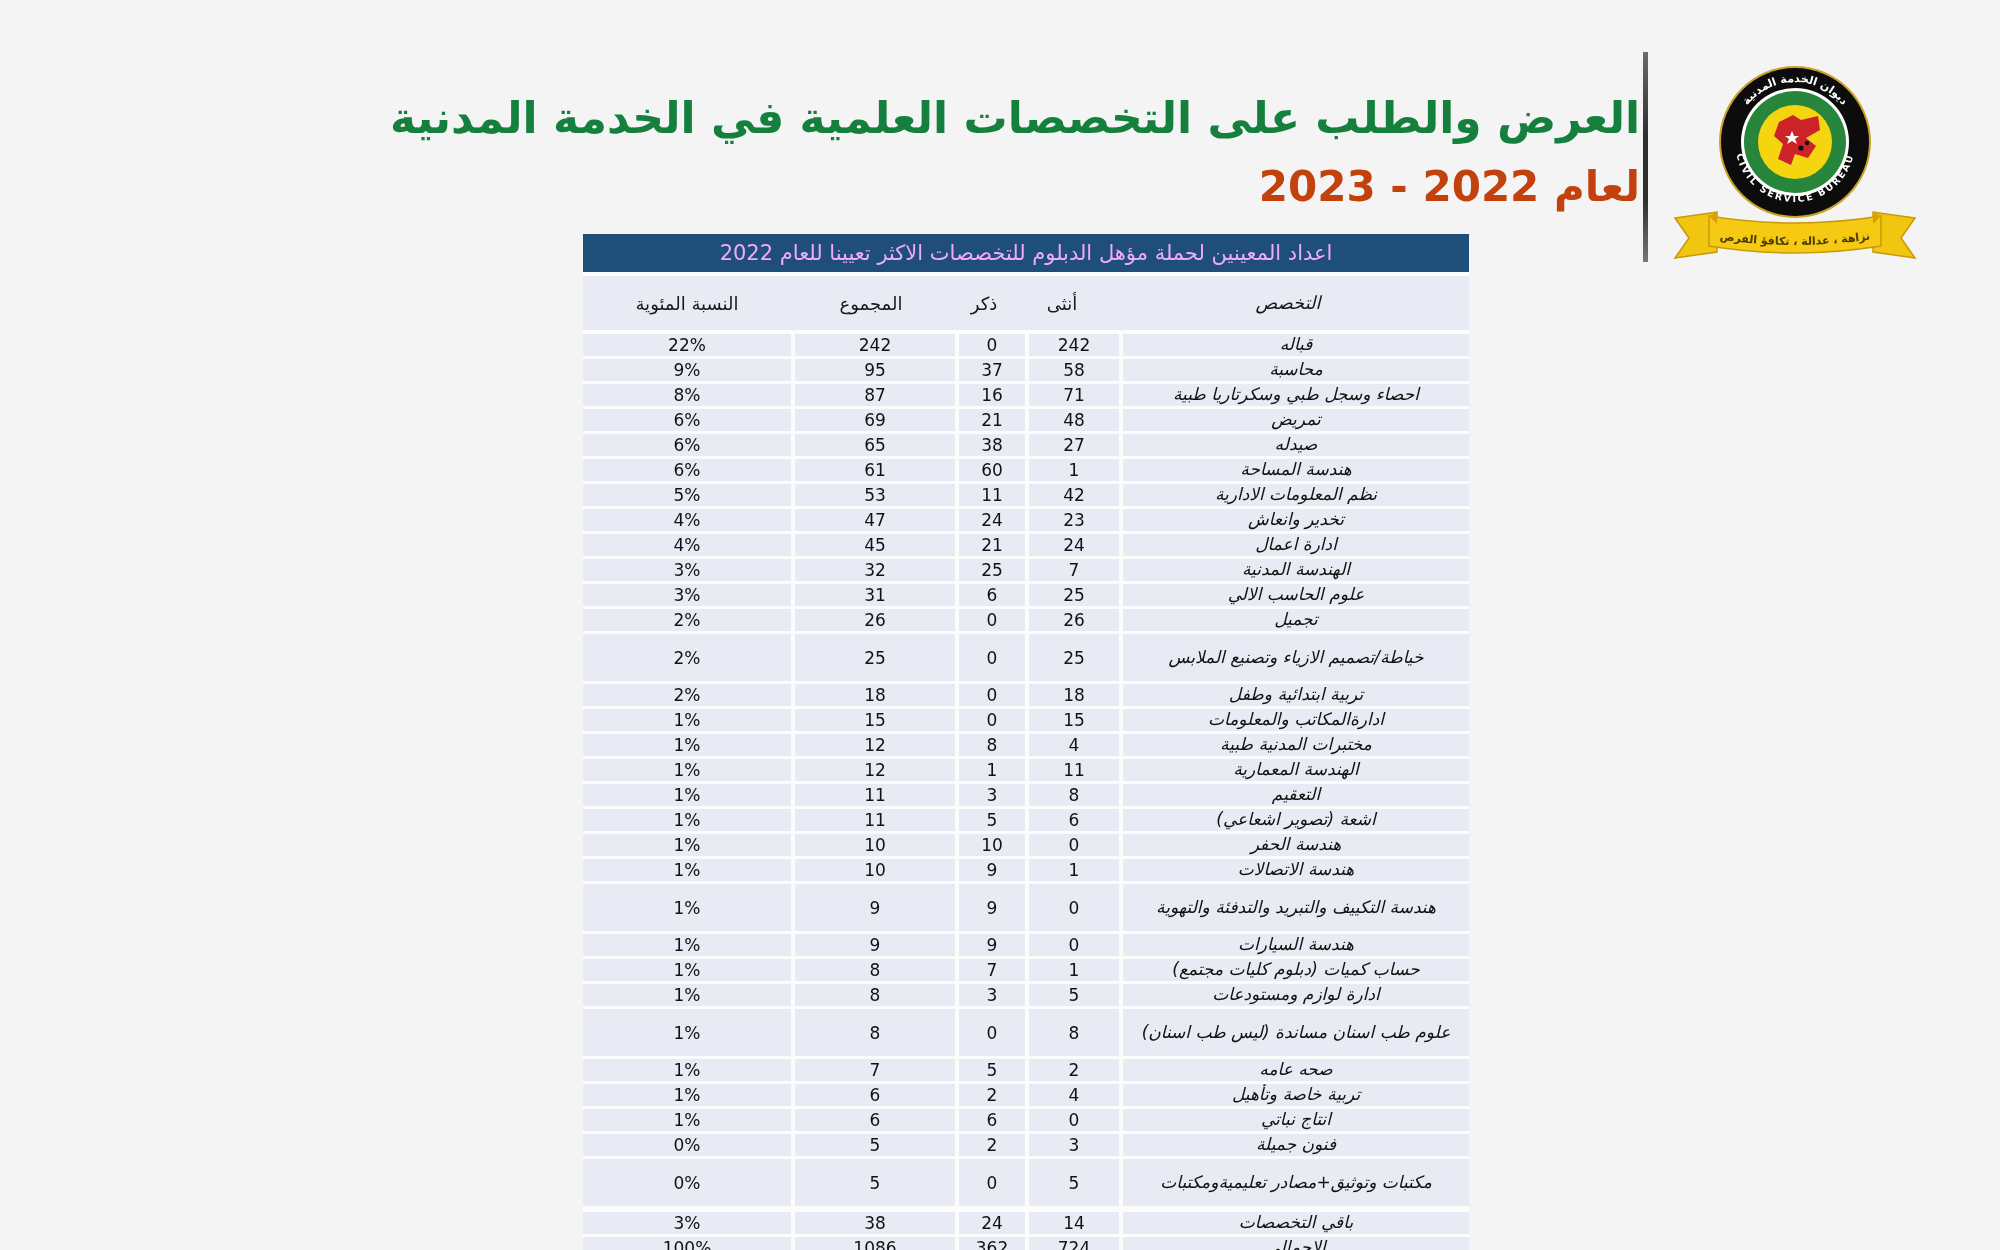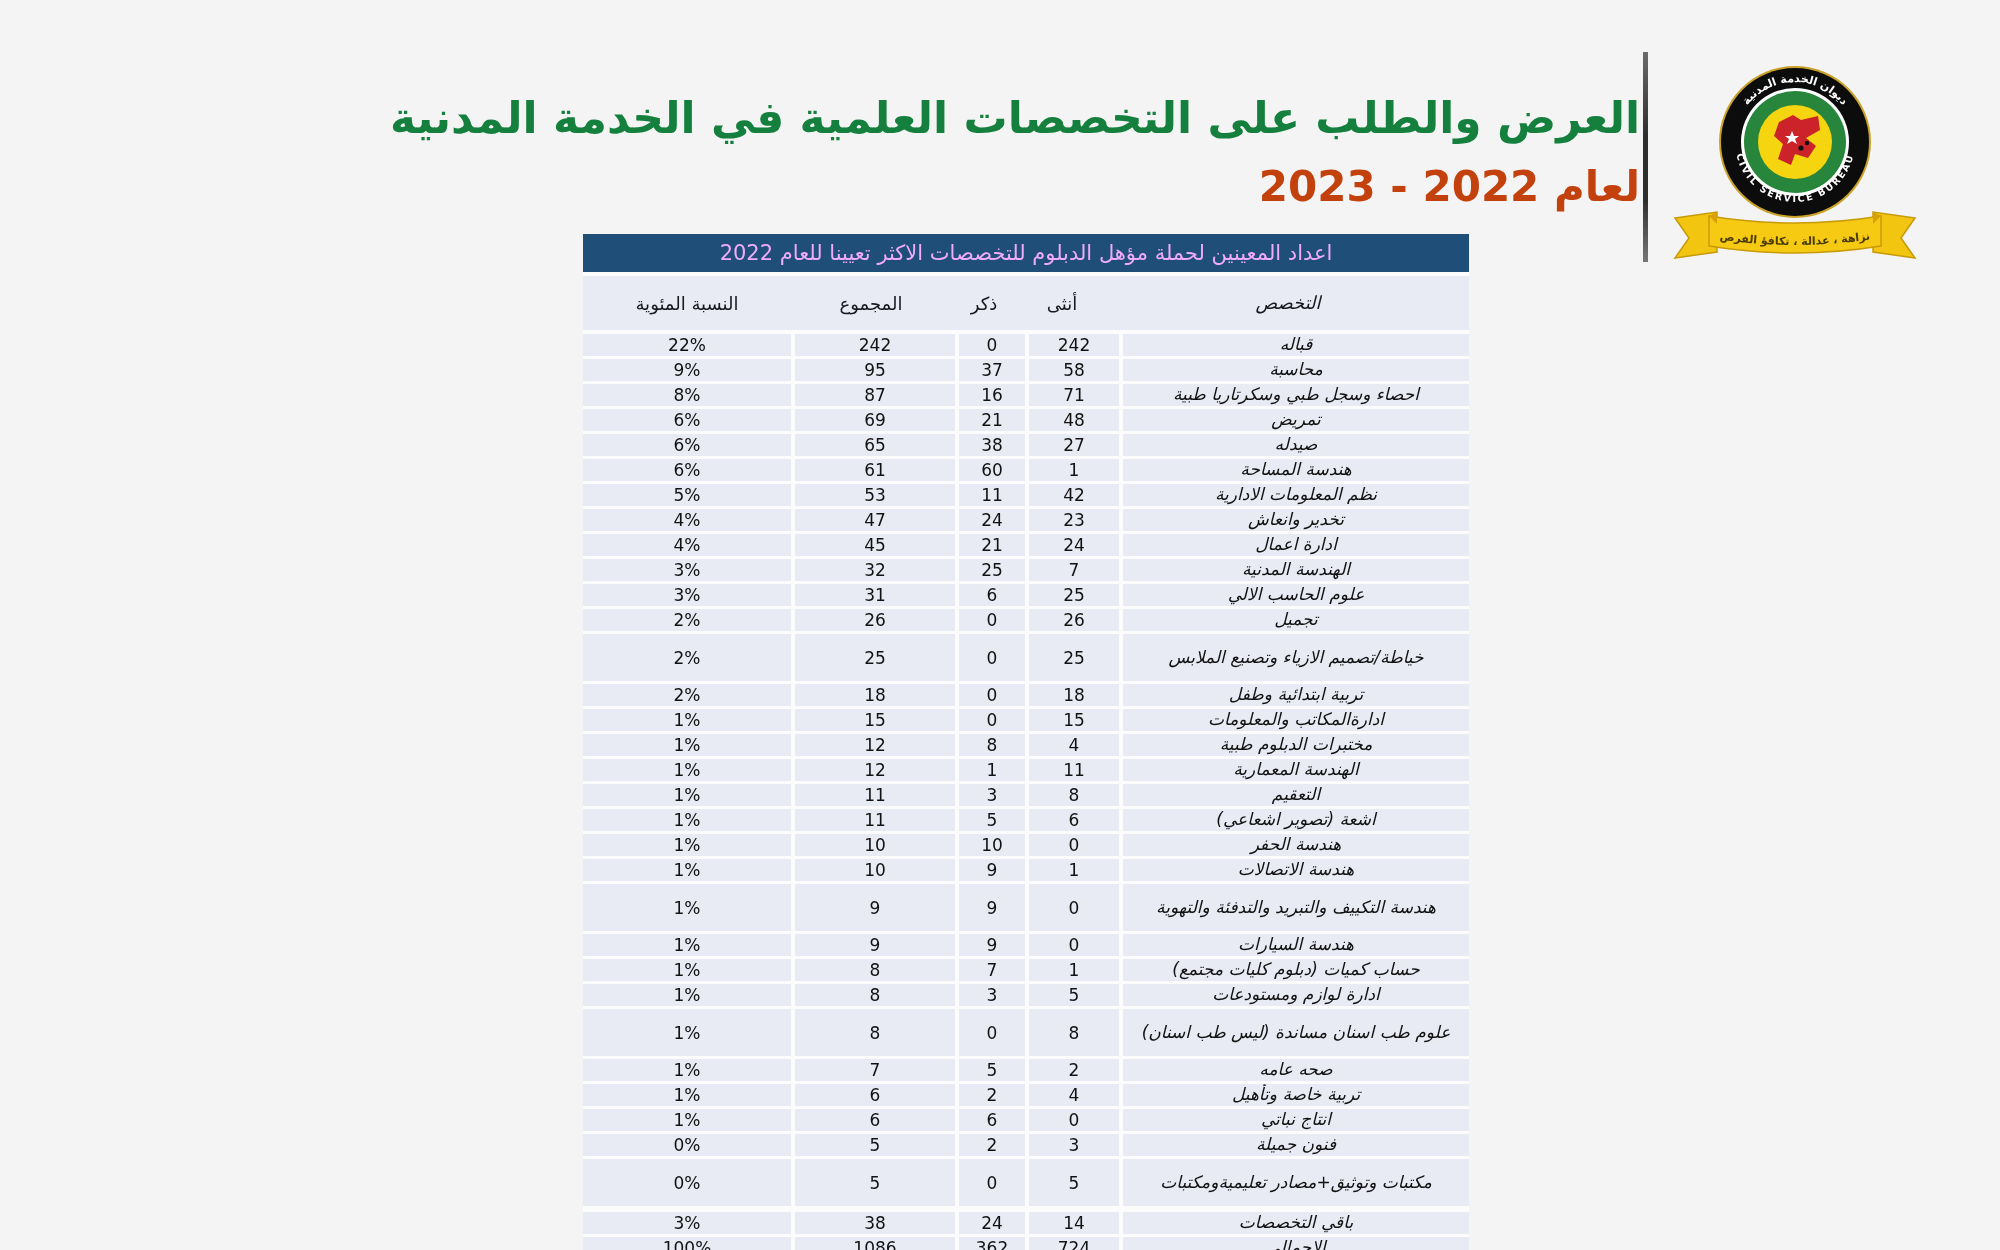--- a/index.html
+++ b/index.html
@@ -209,21 +209,21 @@
         <div class="cell c-total">15</div>
         <div class="cell c-male">0</div>
         <div class="cell c-female">15</div>
         <div class="cell c-spec">ادارةالمكاتب والمعلومات</div>
       </div>
       <div class="row">
         <div class="cell c-pct">1%</div>
         <div class="cell c-total">12</div>
         <div class="cell c-male">8</div>
         <div class="cell c-female">4</div>
-        <div class="cell c-spec">مختبرات الدبلوم طبية</div>
+        <div class="cell c-spec">مختبرات المدنية طبية</div>
       </div>
       <div class="row">
         <div class="cell c-pct">1%</div>
         <div class="cell c-total">12</div>
         <div class="cell c-male">1</div>
         <div class="cell c-female">11</div>
         <div class="cell c-spec">الهندسة المعمارية</div>
       </div>
       <div class="row">
         <div class="cell c-pct">1%</div>

